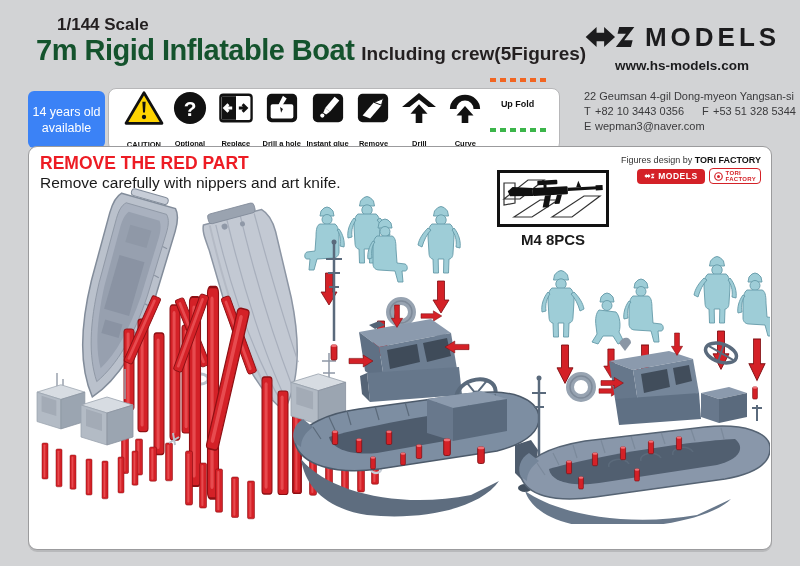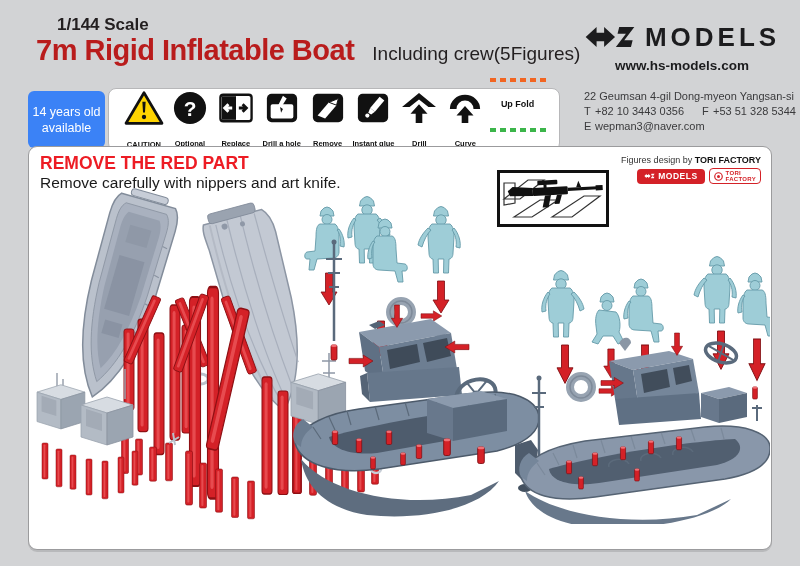--- a/index.html
+++ b/index.html
@@ -1,22 +1,22 @@
 <!DOCTYPE html>
 <html><head>
 <meta charset="utf-8">
 <style>
   html,body{margin:0;padding:0;}
   .page{position:relative;width:800px;height:566px;background:#d2d3d5;font-family:"Liberation Sans",sans-serif;overflow:hidden;}
 
   
   .scale-text{position:absolute;left:57px;top:15px;font-size:17px;font-weight:bold;color:#231f20;}
   .title-row{position:absolute;left:36px;top:34px;white-space:nowrap;}
-  .title{font-size:29px;font-weight:bold;color:#b91c1c;letter-spacing:-0.5px;}
-  .subtitle{font-size:19px;font-weight:normal;color:#231f20;margin-left:18px;}
+  .title{font-size:29px;font-weight:bold;color:#14532d;letter-spacing:-0.5px;}
+  .subtitle{font-size:19px;font-weight:bold;color:#231f20;margin-left:7px;}
   .brand-row{position:absolute;left:582px;top:20px;width:200px;display:flex;align-items:center;justify-content:center;gap:9px;}
   .brand-text{font-size:26px;font-weight:bold;letter-spacing:4px;color:#1c1c1e;}
   .website{position:absolute;left:582px;top:58px;width:200px;text-align:center;font-size:13.5px;font-weight:bold;color:#1c1c1e;}
   .contact{position:absolute;left:584px;top:89px;font-size:11px;color:#3a3a3c;line-height:15px;}
   .contact .lbl{display:inline-block;width:11px;}
   .contact .gap{display:inline-block;width:18px;}
 
   
   .age-badge{position:absolute;left:28px;top:91px;width:77px;height:57px;background:#3b82f6;border-radius:6px;color:#fff;font-size:12.5px;line-height:16px;display:flex;flex-direction:column;align-items:center;justify-content:center;}
   .legend-strip{position:absolute;left:108px;top:88px;width:452px;height:63px;background:#fff;border:1.5px solid #b7b7b9;border-radius:8px;box-sizing:border-box;display:flex;align-items:center;justify-content:space-between;padding:0 12px;}
@@ -103,33 +103,33 @@
         <rect x="2" y="3" width="32" height="30" rx="5" fill="#111"></rect>
         <rect x="6" y="14" width="24" height="15" rx="2" fill="#fff"></rect>
         <path d="M19 5 l4 3 -7 11 -3 -2 Z" fill="#fff"></path>
         <path d="M16 17 l3 2 -2 4 Z" fill="#111"></path>
       </svg>
       <span class="legend-label">Drill a hole</span>
     </div>
     <div class="legend-item">
       <svg width="34" height="34" viewBox="0 0 36 36">
         <rect x="2" y="3" width="32" height="30" rx="5" fill="#111"></rect>
-        <path d="M7 26 L19 12 L27 15 L15 29 Z" fill="#fff"></path>
-        <path d="M19 12 L27 15 L29 8 Z" fill="#fff" stroke="#111" stroke-width="1"></path>
-      </svg>
-      <span class="legend-label">Remove</span>
-    </div>
-    <div class="legend-item">
-      <svg width="34" height="34" viewBox="0 0 36 36">
-        <rect x="2" y="3" width="32" height="30" rx="5" fill="#111"></rect>
         <path d="M25 6 l5 4 -10 12 -5 -4 Z" fill="#fff"></path>
         <path d="M15 18 l5 4 -4 3 -3 -2 Z" fill="#fff"></path>
         <circle cx="12" cy="26" r="2.2" fill="#fff"></circle>
       </svg>
       <span class="legend-label">Instant glue</span>
+    </div>
+    <div class="legend-item">
+      <svg width="34" height="34" viewBox="0 0 36 36">
+        <rect x="2" y="3" width="32" height="30" rx="5" fill="#111"></rect>
+        <path d="M7 26 L19 12 L27 15 L15 29 Z" fill="#fff"></path>
+        <path d="M19 12 L27 15 L29 8 Z" fill="#fff" stroke="#111" stroke-width="1"></path>
+      </svg>
+      <span class="legend-label">Remove</span>
     </div>
     <div class="legend-item">
       <svg width="40" height="34" viewBox="0 0 40 36">
         <path d="M2 17 L20 2 L38 17 L30 17 L20 9 L10 17 Z" fill="#111"></path>
         <path d="M20 14 l9 10 h-5.5 v10 h-7 v-10 H11 Z" fill="#111"></path>
       </svg>
       <span class="legend-label">Drill</span>
     </div>
     <div class="legend-item">
       <svg width="40" height="34" viewBox="0 0 40 36">
@@ -447,15 +447,16 @@
           <rect x="33" y="14" width="35" height="8" rx="1"></rect>
           <path d="M33,14 L13,12 L8,16 L10,21 L33,22 Z"></path>
           <path d="M45,22 L42,34 L48,34 L51,22 Z"></path>
           <path d="M57,22 L54,31 L59,31 L62,22 Z"></path>
           <rect x="68" y="15.5" width="30" height="3.2"></rect>
           <path d="M79,9 L81.5,15.5 L76.5,15.5 Z"></path>
           <rect x="96" y="14.5" width="7" height="5.2"></rect>
         </g>
       </svg>
     </div>
+    <div class="m4-label">M4 8PCS</div>
 
   </div>
 </div>
 
 </body></html>

